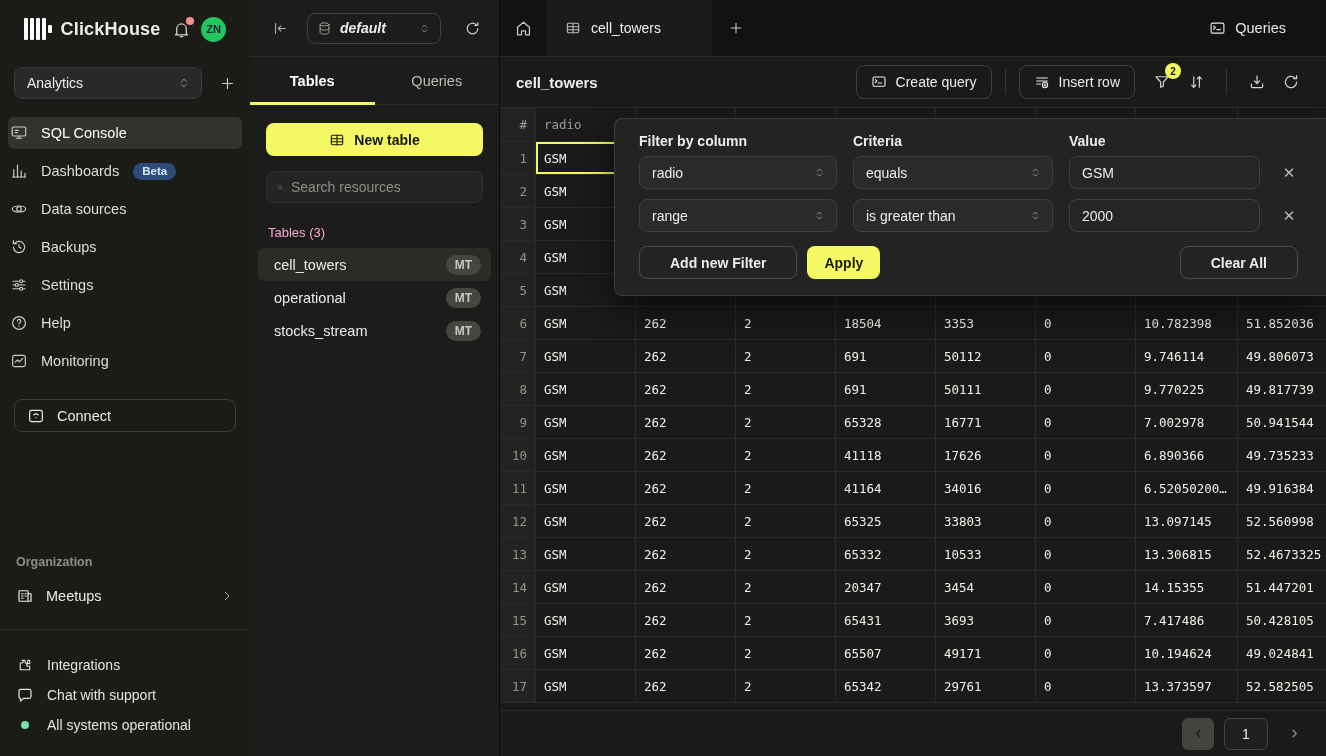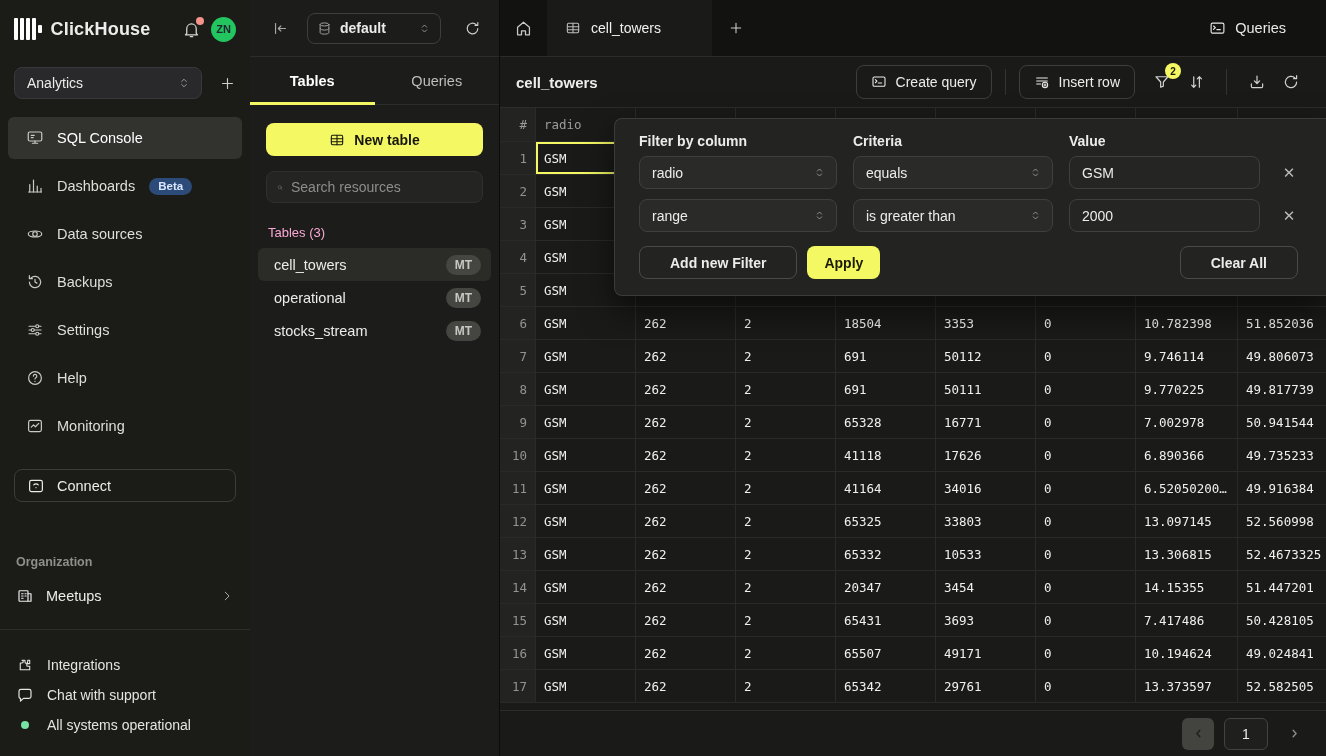--- a/index.html
+++ b/index.html
@@ -5,41 +5,41 @@
   * { margin:0; padding:0; box-sizing:border-box; }
   html,body { width:1326px; height:756px; overflow:hidden; background:#121211;
     font-family:"Liberation Sans", sans-serif; color:#ececea; }
   body { display:flex; }
   svg { display:block; stroke:currentColor; fill:none; stroke-width:1.6;
         stroke-linecap:round; stroke-linejoin:round; }
 
   
   .sidebar { width:250px; min-width:250px; background:#1b1b18; display:flex; flex-direction:column;
              padding:15px 0 16px 0; }
-  .logo-row { display:flex; align-items:center; padding:0 14px; height:28px; }
+  .logo-row { display:flex; align-items:center; padding:0 24px; height:28px; }
   .logo { display:flex; align-items:center; gap:2.5px; height:24px; margin-right:9px; }
   .logo i { width:3.5px; height:22px; background:#fff; border-radius:1px; }
   .logo i.short { height:8px; }
   .brand { font-size:18px; font-weight:700; letter-spacing:.2px; }
   .logo-spacer { flex:1; }
   .bell-wrap { position:relative; color:#d6d6d3; margin-right:10px; }
   .bell-dot { position:absolute; top:-3px; right:-3px; width:8px; height:8px; border-radius:50%;
               background:#f4928b; }
   .avatar { width:25px; height:25px; border-radius:50%; background:#22c55e; color:#202733;
             font-size:11px; font-weight:700; display:flex; align-items:center; justify-content:center; }
 
   .org-row { display:flex; align-items:center; margin:24px 14px 0 14px; }
   .workspace-select { flex:0 0 188px; height:32px; background:#29292b; border:1px solid #39393b;
      border-radius:8px; display:flex; align-items:center; padding:0 10px 0 12px; cursor:pointer; }
   .workspace-select span { flex:1; font-size:14px; }
   .icon-dim { color:#a0a09d; }
   .plus-btn { margin-left:auto; color:#cdcdca; cursor:pointer; }
 
   .nav { margin-top:18px; padding:0 8px; display:flex; flex-direction:column; gap:6px; }
-  .nav-item { height:42px; display:flex; align-items:center; gap:12px; padding:0 8px 0 18px;
+  .nav-item { height:32px; display:flex; align-items:center; gap:12px; padding:0 8px 0 2px;
               border-radius:6px; font-size:14.5px; color:#dededb; cursor:pointer; }
   .nav-item .nicon { width:19px; color:#c9c9c6; display:flex; }
   .nav-item.active { background:#32322f; color:#fff; }
   .beta-badge { background:#2c4b79; color:#d9e6ff; font-size:11.5px; font-weight:600;
                 border-radius:10px; padding:2.5px 9px; margin-left:2px; }
 
   .connect-btn { margin:22px 14px 0 14px; height:33px; border:1px solid #3c3c39; border-radius:8px;
                  display:flex; align-items:center; gap:12px; padding:0 12px; font-size:14.5px; cursor:pointer; }
   .side-spacer { flex:1; }
 
@@ -52,21 +52,21 @@
                font-size:14px; color:#e4e4e1; cursor:pointer; }
   .status-dot { width:8px; height:8px; border-radius:50%; background:#77e2a4; margin:0 5px; }
 
   
   .resources { width:250px; min-width:250px; background:#1c1c1a; border-right:1px solid #0c0c0b;
                display:flex; flex-direction:column; }
   .res-top { height:57px; border-bottom:1px solid #2c2c29; display:flex; align-items:center;
              padding:0 18px 0 22px; }
   .collapse-btn { color:#a8a8a5; cursor:pointer; }
   .db-select { margin-left:18px; width:134px; height:31px; border:1px solid #3e3e3b; border-radius:8px;
-               display:flex; align-items:center; gap:8px; padding:0 9px; cursor:pointer; }
+               display:flex; align-items:center; gap:8px; padding:0 9px; cursor:pointer;font-style:italic; }
   .db-select span { flex:1; font-size:14px; font-weight:600; }
   .res-refresh { margin-left:auto; color:#d0d0cd; cursor:pointer; }
 
   .res-tabs { height:48px; border-bottom:1px solid #2c2c29; display:flex; }
   .res-tab { flex:1; display:flex; align-items:center; justify-content:center; font-size:14.5px;
              color:#bdbdba; cursor:pointer; position:relative; }
   .res-tab.active { color:#fff; font-weight:600; }
   .res-tab.active::after { content:""; position:absolute; left:0; right:0; bottom:-1px; height:3px;
              background:#f4f963; }
 

